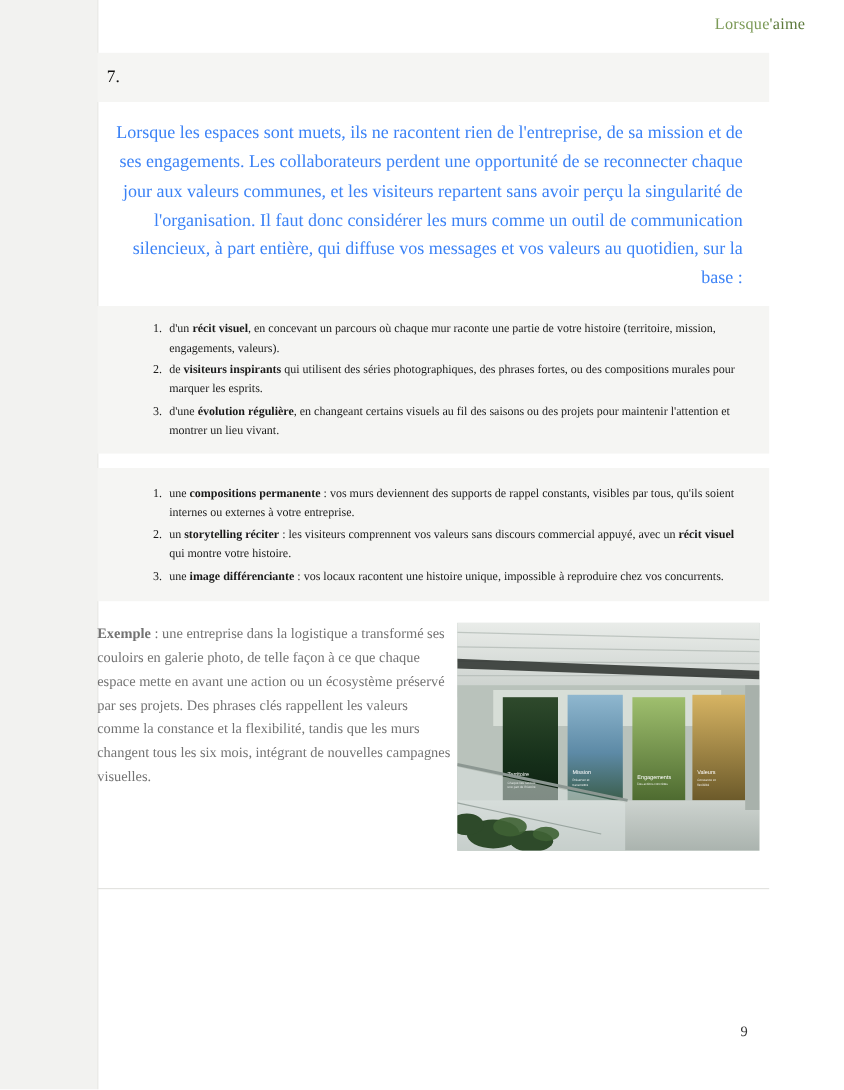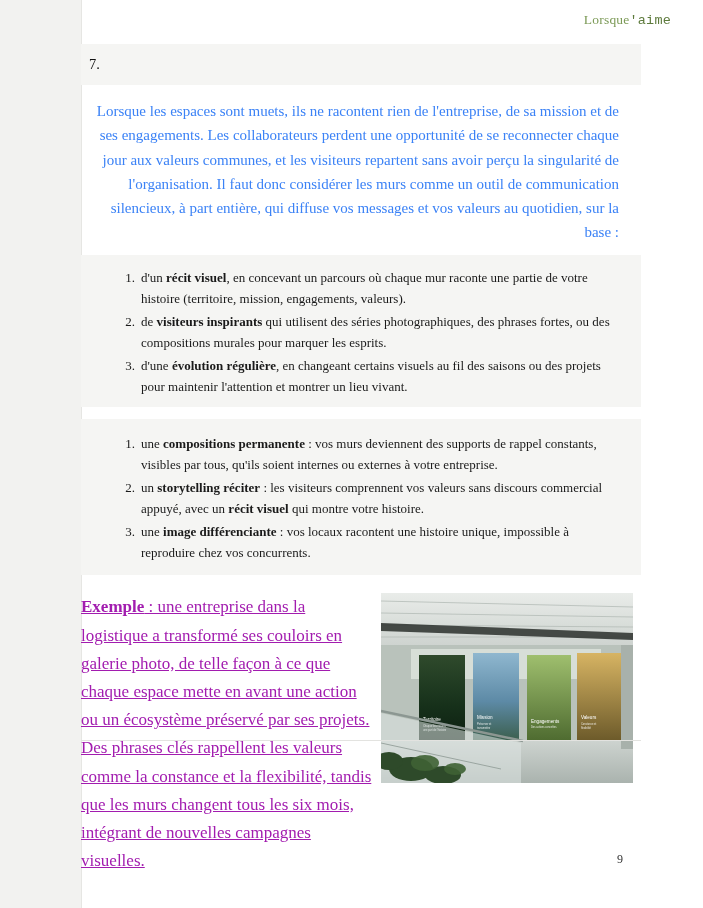--- a/index.html
+++ b/index.html
@@ -43,21 +43,21 @@
 
   .brand {
     position: absolute;
     right: 32px;
     top: 12px;
     font-family: "Liberation Serif", serif;
     font-size: 13.5px;
     color: #7c9a57;
     letter-spacing: .2px;
   }
-  .brand .dark { color: #5d7a3c; font-family: Liberation Mono, monospace; }
+  .brand .dark { color: #5d7a3c; }
 
   .content {
     position: absolute;
     left: 81px;
     top: 0;
     width: 560px;
   }
 
   .heading-band {
     background: #f5f5f3;
@@ -92,21 +92,21 @@
 
   .band {
     background: #f5f5f3;
   }
 
   ol.numlist {
     margin: 6px 0 0 0;
     padding: 0 22px 0 34px;
     list-style: none;
     counter-reset: item;
-    font-size: 13px;
+    font-size: 10px;
     line-height: 1.62;
   }
   ol.numlist > li {
     counter-increment: item;
     position: relative;
     padding-left: 26px;
     margin: 0 0 2px 0;
   }
   ol.numlist > li::before {
     content: counter(item) ".";
@@ -116,24 +116,23 @@
     width: 20px;
     text-align: right;
   }
 
   .example-wrap {
     position: relative;
     margin-top: 18px;
   }
   .example-text {
     width: 295px;
-    font-size: 17px;
+    font-size: 12px;
     line-height: 1.66;
-    color: #a21caf;
-    text-decoration: underline;
+    color: #737373;
   }
   .example-text b { font-weight: bold; }
 
   .figure {
     position: absolute;
     left: 300px;
     top: 0;
     width: 252px;
     height: 190px;
     overflow: hidden;

